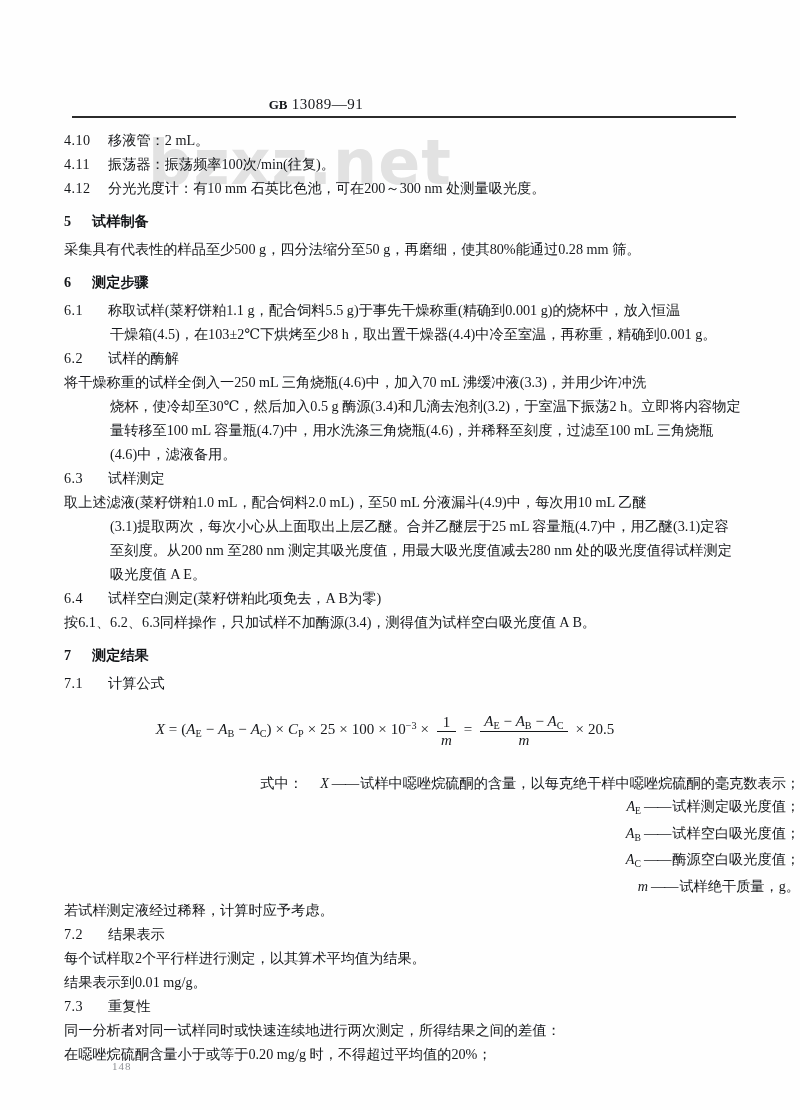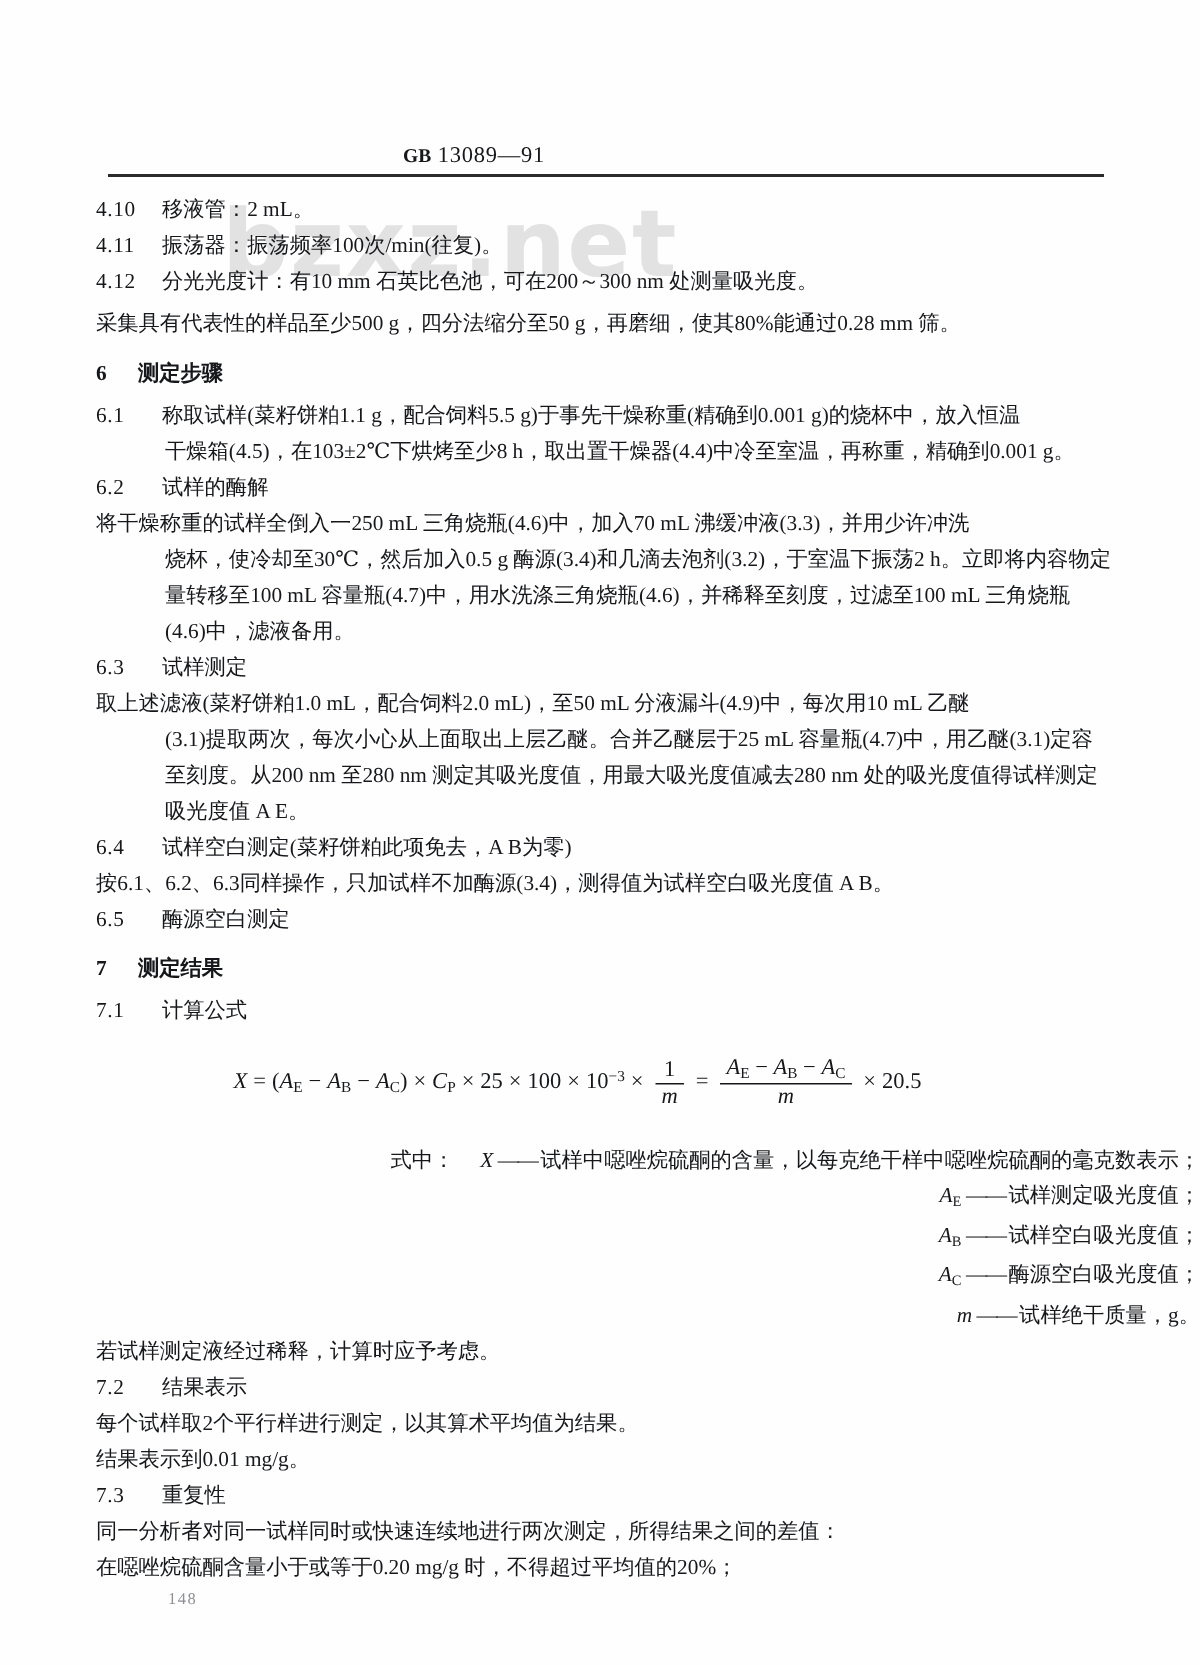--- a/index.html
+++ b/index.html
@@ -175,20 +175,23 @@
     <div class="line">
       <span class="num">4.10</span><span>移液管：2 mL。</span>
     </div>
     <div class="line">
       <span class="num">4.11</span><span>振荡器：振荡频率100次/min(往复)。</span>
     </div>
     <div class="line">
       <span class="num">4.12</span><span>分光光度计：有10 mm 石英比色池，可在200～300 nm 处测量吸光度。</span>
     </div>
 
+    <div class="line sec-head gap-m">
+      <span class="num">5</span><span>试样制备</span>
+    </div>
     <div class="line indent gap-s">
       <span>采集具有代表性的样品至少500 g，四分法缩分至50 g，再磨细，使其80%能通过0.28 mm 筛。</span>
     </div>
 
     <div class="line sec-head gap-m">
       <span class="num">6</span><span>测定步骤</span>
     </div>
 
     <div class="line gap-s">
       <span class="num">6.1</span><span>称取试样(菜籽饼粕1.1 g，配合饲料5.5 g)于事先干燥称重(精确到0.001 g)的烧杯中，放入恒温</span>
@@ -229,23 +232,20 @@
       <span>吸光度值 A E。</span>
     </div>
 
     <div class="line">
       <span class="num">6.4</span><span>试样空白测定(菜籽饼粕此项免去，A B为零)</span>
     </div>
     <div class="line indent">
       <span>按6.1、6.2、6.3同样操作，只加试样不加酶源(3.4)，测得值为试样空白吸光度值 A B。</span>
     </div>
 
-    <div class="line">
-      <span class="num">6.5</span><span>酶源空白测定</span>
-    </div>
 
     <div class="line sec-head gap-m">
       <span class="num">7</span><span>测定结果</span>
     </div>
 
     <div class="line gap-s">
       <span class="num">7.1</span><span>计算公式</span>
     </div>
 
     <div class="formula">

